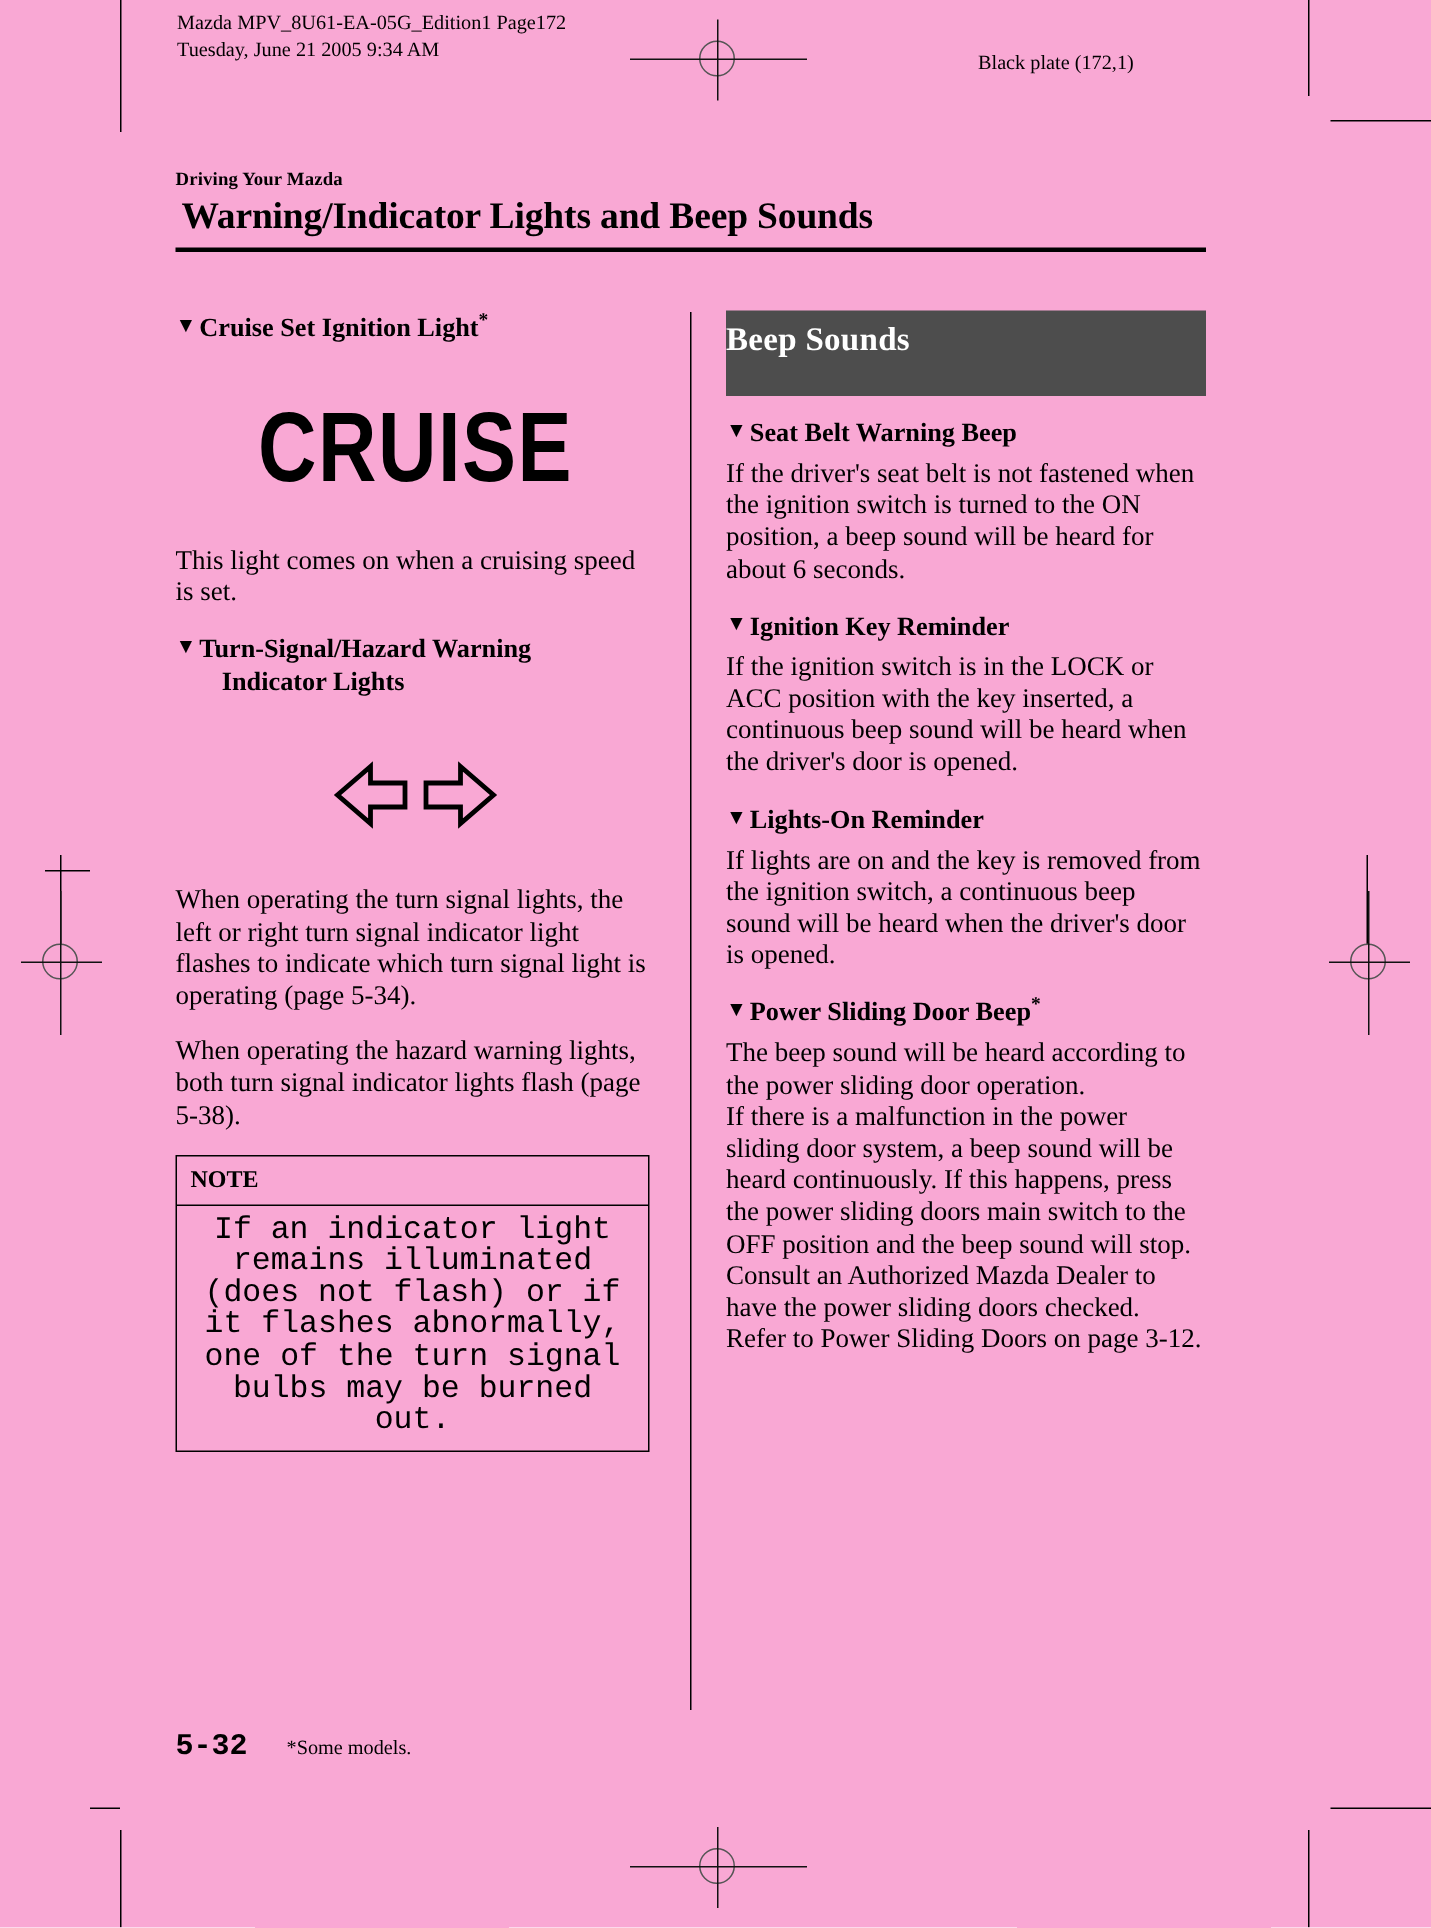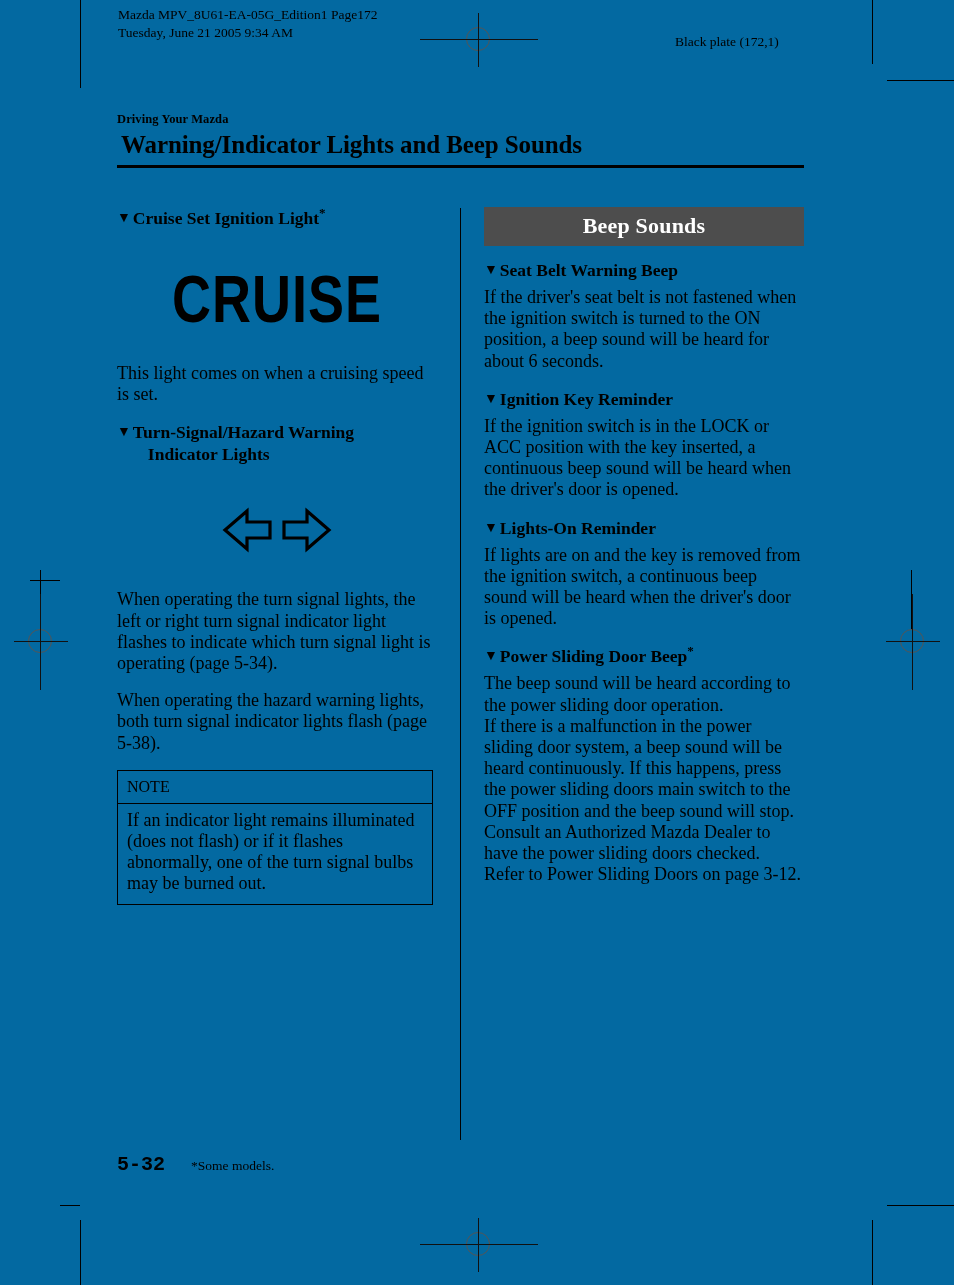--- a/index.html
+++ b/index.html
@@ -8,21 +8,21 @@
     background: #ffffff;
   }
   body {
     font-family: "Liberation Serif", serif;
     color: #000000;
   }
   #page {
     position: relative;
     width: 954px;
     height: 1285px;
-    background: #0369a1;
+    background: #f9a8d4;
     overflow: hidden;
   }
 
   
   .crop-v {
     position: absolute;
     width: 0;
     border-left: 1.4px solid #000;
   }
   .crop-h {
@@ -182,45 +182,46 @@
     gap: 8px;
   }
 
   
   .band {
     background: #4d4d4d;
     color: #ffffff;
     font-family: "Liberation Serif", serif;
     font-weight: bold;
     font-size: 22px;
-    text-align: center;
-    padding: 6px 0 7px 0;
+    text-align: left;
+    padding: 6px 0 25px 0;
     margin: 0 0 13px 0;
     letter-spacing: 0.2px;
   }
 
   
   .note-box {
     border: 1.4px solid #000;
     margin-top: 16px;
     width: 316px;
     box-sizing: border-box;
   }
   .note-head {
     font-family: "Liberation Serif", serif;
-    font-weight: normal;
+    font-weight: bold;
     font-size: 16px;
     padding: 7px 9px 7px 9px;
     border-bottom: 1.3px solid #000;
   }
   .note-body {
-    font-family: Liberation Serif, serif;
-    font-size: 18px;
+    font-family: Liberation Mono, monospace;
+    font-size: 21px;
     line-height: 21.2px;
     padding: 6px 9px 9px 9px;
+    text-align: center;
   }
 
   
   .footer {
     position: absolute;
     left: 117px;
     top: 1153px;
     width: 687px;
     display: flex;
     align-items: baseline;
@@ -276,21 +277,21 @@
     <div class="hline"></div>
   </div>
   <div class="regmark tall" style="left:886px; top:615px;">
     <div class="circ"></div>
     <div class="vline"></div>
     <div class="hline"></div>
   </div>
 
   <div class="slug" style="left:118px; top:6px;">Mazda MPV_8U61-EA-05G_Edition1  Page172</div>
   <div class="slug" style="left:118px; top:24px;">Tuesday, June 21 2005 9:34 AM</div>
-  <div class="slug" style="left:652px; top:33px;margin-left:23px;">Black plate (172,1)</div>
+  <div class="slug" style="left:652px; top:33px;">Black plate (172,1)</div>
 
   <div class="content">
     <div class="chapter-label">Driving Your Mazda</div>
     <h1 class="page-title">Warning/Indicator Lights and Beep Sounds</h1>
     <div class="title-rule"></div>
   </div>
 
   <div class="columns">
     <div class="col-divider"></div>
 

